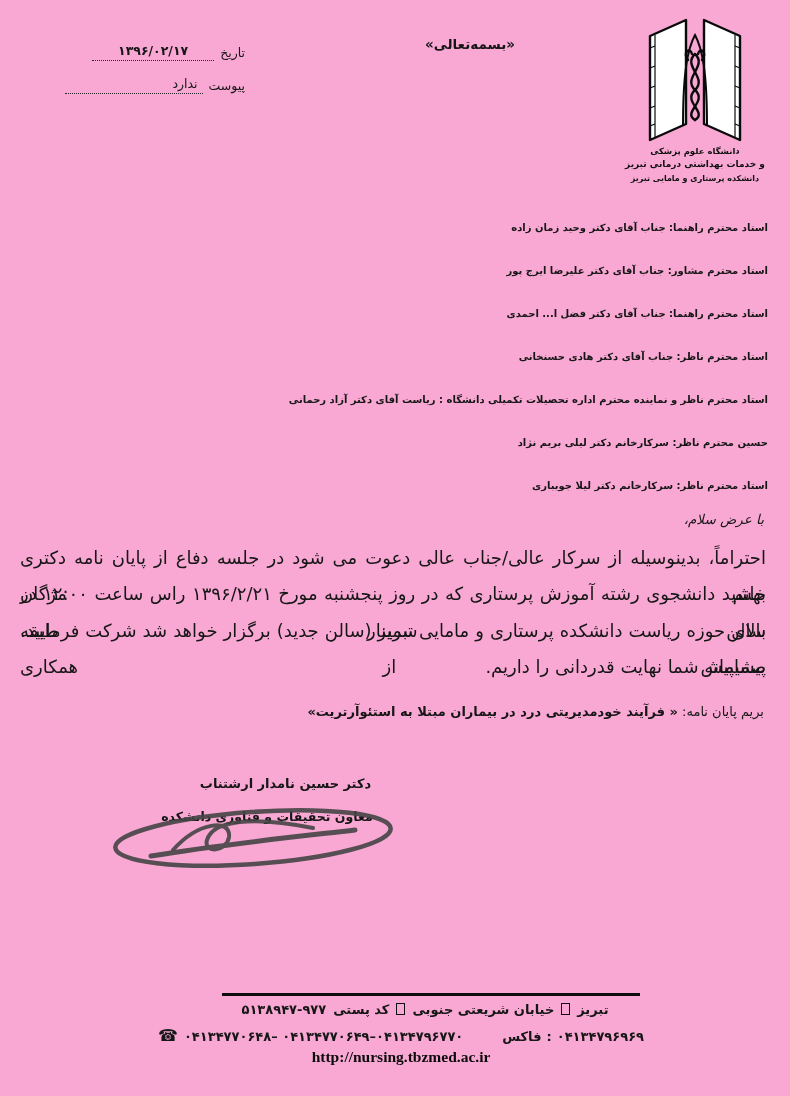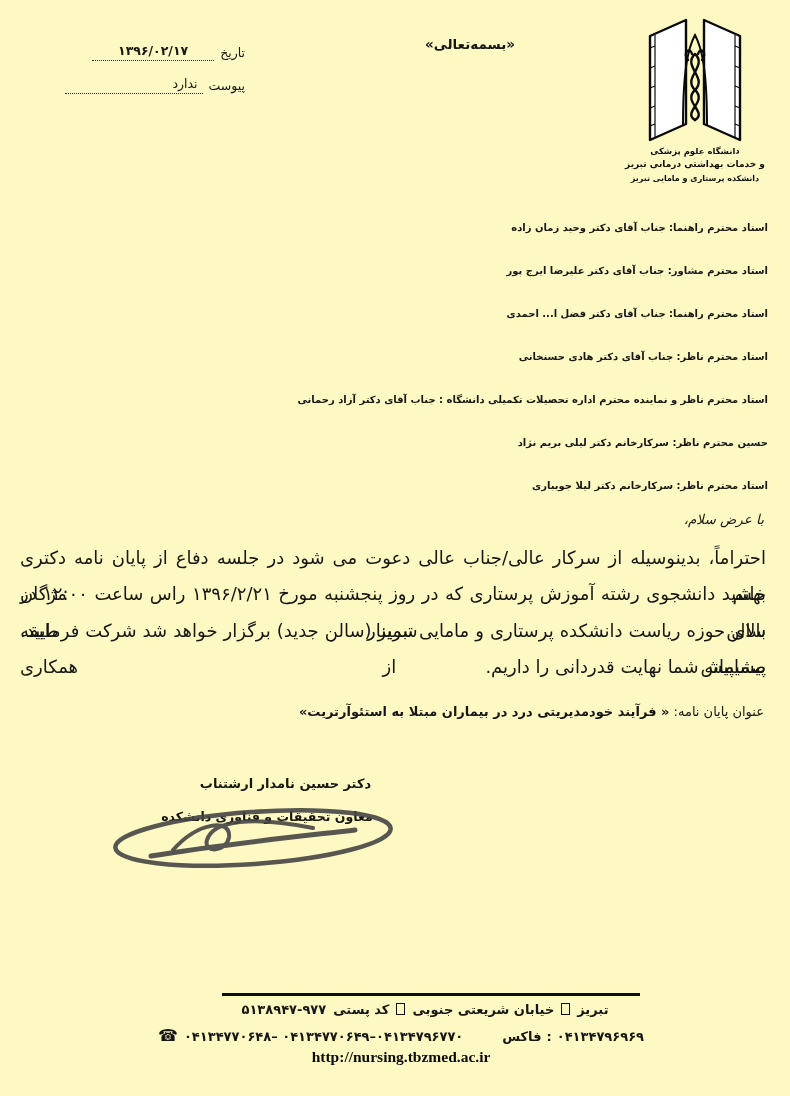--- a/index.html
+++ b/index.html
@@ -1,16 +1,16 @@
 <!DOCTYPE html>
 <html lang="fa"><head>
 <meta charset="utf-8">
 <style>
   html,body{margin:0;padding:0;background:#e8e8e8;}
-  .page{position:relative;width:790px;height:1096px;background:#fef9c3;margin:0 auto;
+  .page{position:relative;width:790px;height:1096px;background:#f9a8d4;margin:0 auto;
         font-family:"DejaVu Sans",sans-serif;color:#161616;overflow:hidden;}
 
   
   .meta-block{position:absolute;left:30px;top:28px;width:215px;}
   .meta-row{display:flex;direction:ltr;justify-content:flex-end;align-items:flex-end;gap:6px;height:33px;}
   .meta-label{font-size:12.5px;padding-bottom:1px;}
   .leader{border-bottom:1.6px dotted #2b2b2b;padding:0 5px 2px;font-weight:600;font-size:12.5px;}
   .leader.date{min-width:112px;text-align:center;}
   .leader.number{min-width:122px;text-align:center;}
   .leader.attach{min-width:128px;text-align:right;font-weight:500;}
@@ -98,35 +98,35 @@
         <text x="75" y="173" font-size="8">دانشکده پرستاری و مامایی تبریز</text>
       </g>
     </svg>
   </div>
 
   <div class="recipients">
     <div class="recipient">استاد محترم راهنما: جناب آقای دکتر وحید زمان زاده</div>
     <div class="recipient">استاد محترم مشاور: جناب آقای دکتر علیرضا ایرج پور</div>
     <div class="recipient">استاد محترم راهنما: جناب آقای دکتر فضل ا... احمدی</div>
     <div class="recipient">استاد محترم ناظر: جناب آقای دکتر هادی حسنخانی</div>
-    <div class="recipient">استاد محترم ناظر و نماینده محترم اداره تحصیلات تکمیلی دانشگاه : جناب آقای دکتر آزاد رحمانی</div>
+    <div class="recipient">استاد محترم ناظر و نماینده محترم اداره تحصیلات تکمیلی دانشگاه : ریاست آقای دکتر آزاد رحمانی</div>
     <div class="recipient">حسین محترم ناظر: سرکارخانم دکتر لیلی بریم نژاد</div>
     <div class="recipient">استاد محترم ناظر: سرکارخانم دکتر لیلا جویباری</div>
   </div>
 
   <div class="salutation">با عرض سلام،</div>
   <div class="paragraph">
     <div class="para-line">احتراماً، بدینوسیله از سرکار عالی/جناب عالی دعوت می شود در جلسه دفاع از پایان نامه دکتری خانم مژگان</div>
     <div class="para-line">بهشید دانشجوی رشته آموزش پرستاری که در روز پنجشنبه مورخ ۱۳۹۶/۲/۲۱ راس ساعت ۱۲:۰۰ در سالن سمینار طبقه</div>
     <div class="para-line">بالای حوزه ریاست دانشکده پرستاری و مامایی تبریز (سالن جدید) برگزار خواهد شد شرکت فرمایید. پیشاپیش از همکاری</div>
     <div class="para-line last">صمیمانه شما نهایت قدردانی را داریم.</div>
   </div>
 
   <div class="thesis">
-    <span>عنوان پایان نامه:</span>
+    <span>بریم پایان نامه:</span>
     <span class="t-title">« فرآیند خودمدیریتی درد در بیماران مبتلا به استئوآرتریت»</span>
   </div>
 
   <div class="sig-name">دکتر حسین نامدار ارشتناب</div>
   <div class="sig-role">معاون تحقیقات و فناوری دانشکده</div>
   <svg class="sig-scribble" viewBox="0 0 300 88">
     <g fill="none" stroke="#454545" stroke-linecap="round" opacity="0.9">
       <ellipse cx="150" cy="46" rx="138" ry="26" stroke-width="4.5" transform="rotate(-4 150 46)"></ellipse>
       <path d="M70,58 C95,30 128,26 126,45 C124,60 100,62 104,48 C110,28 150,24 210,36" stroke-width="4"></path>
       <path d="M48,64 C120,52 200,44 252,38" stroke-width="5"></path>

